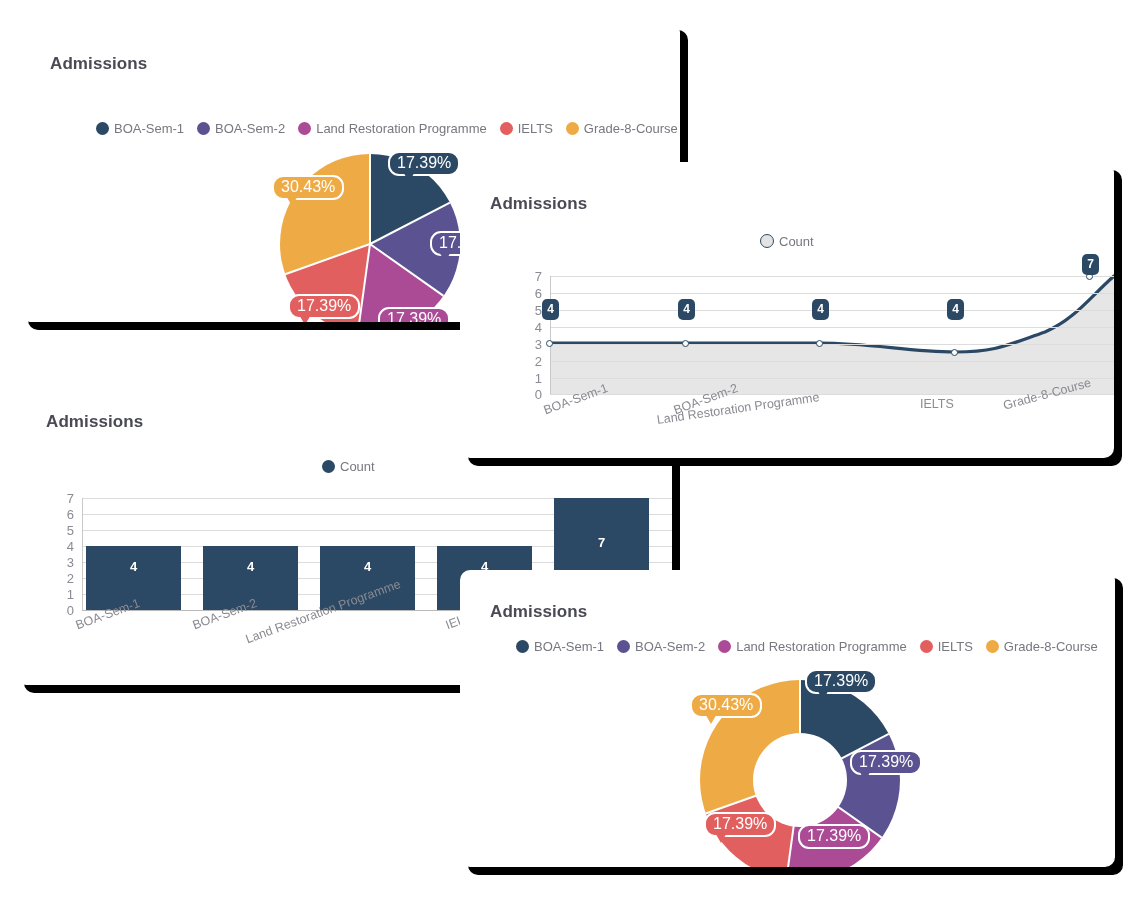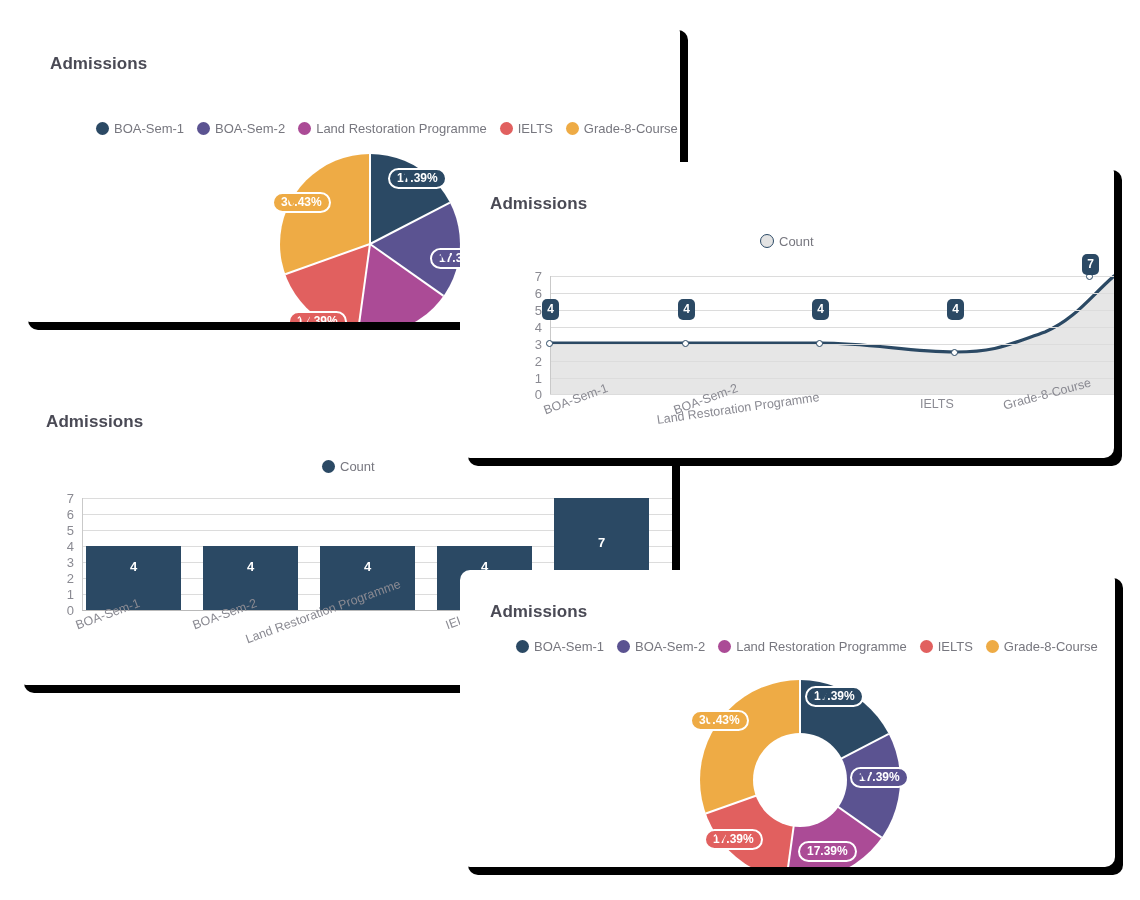--- a/index.html
+++ b/index.html
@@ -86,29 +86,28 @@
     transform-origin: 50% 100%;
   }
 
   
   .badge {
     position: absolute;
     display: flex;
     align-items: center;
     justify-content: center;
     color: #ffffff;
-    font-size: 12px;
-    font-weight: bold;
+    font-size: 16px;
+    font-weight: normal;
     border-radius: 11px;
     border: 2px solid #ffffff;
     padding: 2px 7px 3px 7px;
     line-height: 1;
     white-space: nowrap;
     box-sizing: border-box;
-    margin-top: 17px;
   }
   .badge-tail {
     position: absolute;
     width: 0; height: 0;
     border-left: 7px solid transparent;
     border-right: 7px solid transparent;
   }
 
   
   .plot { position: absolute; }

